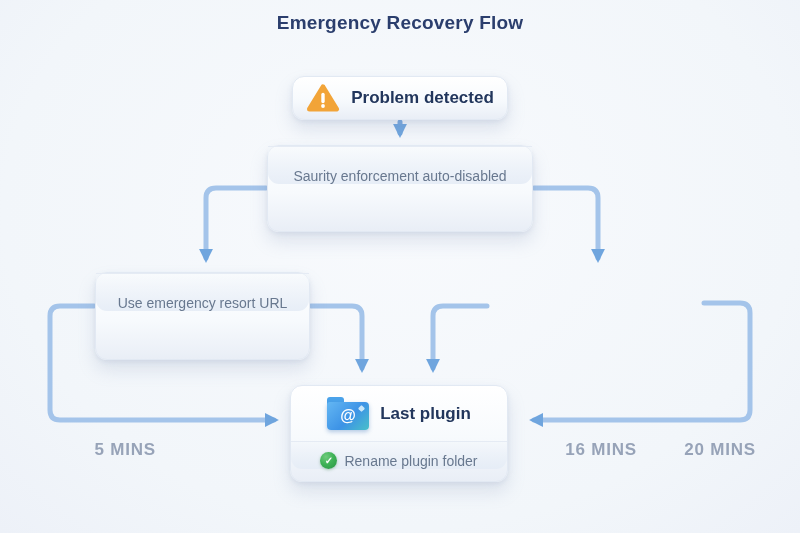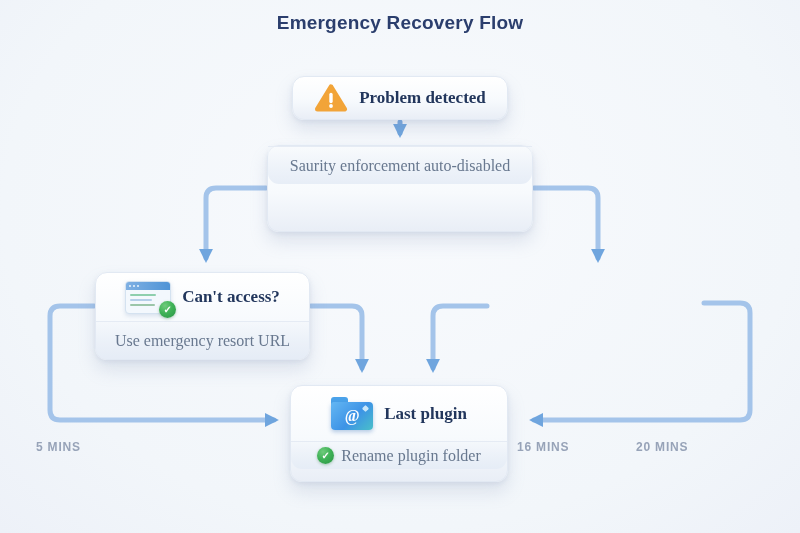--- a/index.html
+++ b/index.html
@@ -19,30 +19,29 @@
     color:#2b3e6d; letter-spacing:.2px;
   }
   svg.arrows { position:absolute; left:0; top:0; width:800px; height:533px; }
 
   .node {
     position:absolute;
     background:linear-gradient(180deg,#ffffff 0%,#f7fafd 55%,#e9eef6 100%);
     border:1px solid #e2e9f3;
     border-radius:12px;
     box-shadow:0 10px 18px rgba(125,145,180,.20), 0 2px 5px rgba(125,145,180,.14);
-    font-family:Liberation Serif, serif;
   }
   .node-header {
     display:flex; align-items:center; justify-content:center; gap:11px;
     font-weight:700; color:#22365c; font-size:17px;
   }
   .node-sub {
-    display:flex; align-items:center; justify-content:center; gap:7px;
+    display:flex; align-items:flex-end; justify-content:center; gap:7px;
     border-top:1px solid #e5ebf4;
-    color:#68788f; font-size:16px;
+    color:#68788f; font-size:14px;
     background:linear-gradient(180deg, rgba(243,247,251,.55), rgba(229,236,246,.9));
     border-radius:0 0 11px 11px;
   }
 
   
   .n-problem      { left:292px; top:76px;  width:216px; height:44px; }
   .n-problem .node-header { height:42px; }
   .n-auto         { left:267px; top:145px; width:266px; height:87px; }
   .n-auto .node-header { height:47px; }
   .n-auto .node-sub    { height:38px; }
@@ -50,22 +49,22 @@
   .n-cant .node-header { height:48px; }
   .n-cant .node-sub    { height:38px; }
   .n-still        { left:488px; top:272px; width:215px; height:88px; }
   .n-still .node-header { height:48px; }
   .n-still .node-sub    { height:38px; }
   .n-last         { left:290px; top:385px; width:218px; height:97px; }
   .n-last .node-header { height:55px; }
   .n-last .node-sub    { height:28px; }
 
   .timing {
-    position:absolute; font-size:12px; font-weight:700;
-    color:#97a3b8; letter-spacing:.8px; text-align:left; width:120px;
+    position:absolute; font-size:17px; font-weight:700;
+    color:#97a3b8; letter-spacing:.8px; text-align:right; width:120px;
   }
   .t-left  { left:36px;  top:440px; }
   .t-ten   { left:517px; top:440px; }
   .t-twenty{ left:636px; top:440px; }
 
   
   .check-circle {
     border-radius:50%;
     background:radial-gradient(circle at 35% 28%, #6fcb7c 0%, #3fb257 45%, #2a9444 100%);
     box-shadow:0 1px 3px rgba(40,120,60,.35);
@@ -168,34 +167,20 @@
     </div>
   </div>
 
   <div class="node n-auto">
     <div class="node-sub">
       <span>Saurity enforcement auto-disabled</span>
     </div>
   </div>
 
   <div class="node n-cant">
-    <div class="node-header">
-      <span class="browser-icon">
-        <span class="bar">
-            <i></i>
-            <i></i>
-            <i></i>
-          </span>
-        <span class="line l1"></span>
-          <span class="line l2"></span>
-          <span class="line l3"></span>
-        <span class="check-circle check-sm overlay-check"></span>
-      </span>
-      <span>Can't access?</span>
-    </div>
     <div class="node-sub">
       <span>Use emergency resort URL</span>
     </div>
   </div>
 
 
   <div class="node n-last">
     <div class="node-header">
       <span class="folder-icon">
         <span class="tab"></span>

